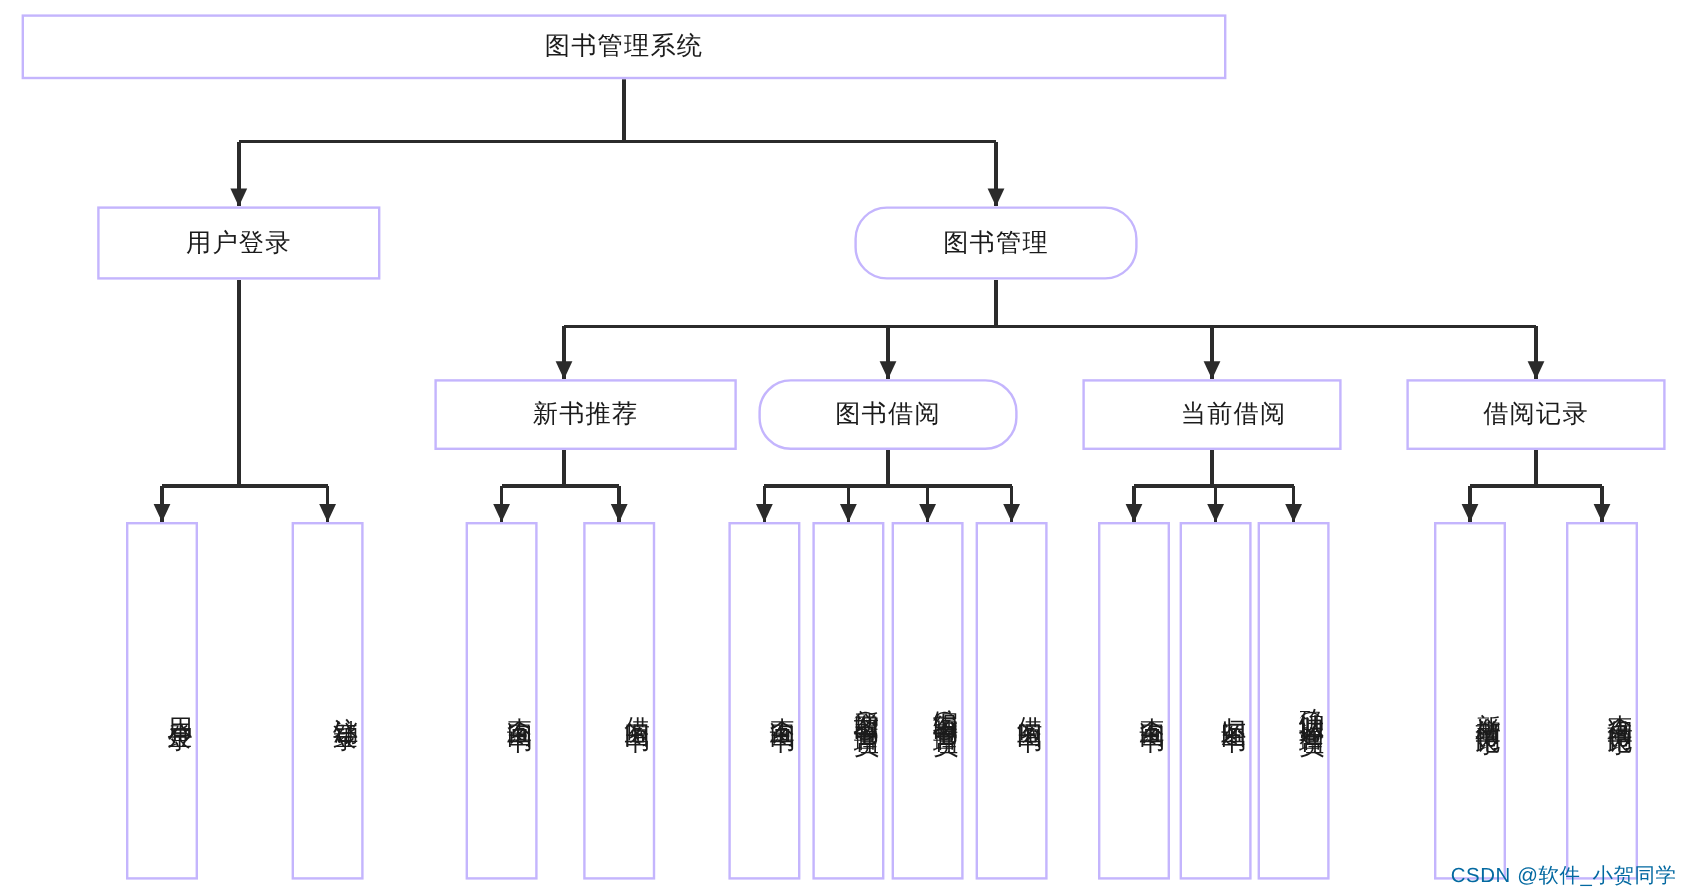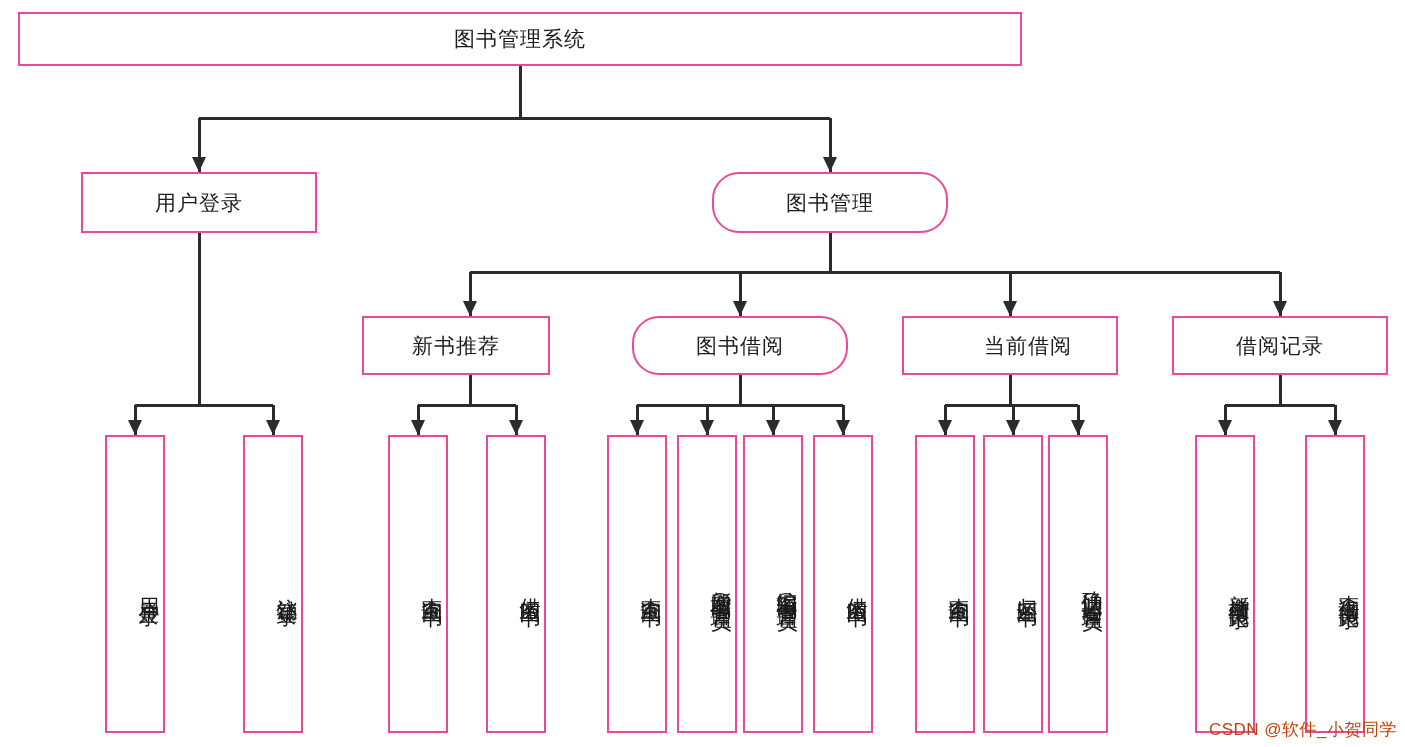--- a/index.html
+++ b/index.html
@@ -22,21 +22,21 @@
     left: 0;
     top: 0;
     width: 1405px;
     height: 747px;
     pointer-events: none;
   }
   .node {
     position: absolute;
     box-sizing: border-box;
     background: #ffffff;
-    border: 2px solid #ec4899;
+    border: 2px solid #c4b5fd;
     display: flex;
     align-items: center;
     justify-content: center;
     color: #1b1b1b;
   }
   .node.horiz {
     font-size: 21px;
     letter-spacing: 1px;
     line-height: 1.2;
   }
@@ -52,21 +52,21 @@
   .node.vert .label {
     writing-mode: vertical-rl;
     text-orientation: upright;
     white-space: nowrap;
   }
   .watermark {
     position: absolute;
     right: 8px;
     bottom: 6px;
     font-size: 17px;
-    color: #c2410c;
+    color: #0369a1;
     letter-spacing: 0.5px;
     white-space: nowrap;
   }
 </style>
 </head>
 <body>
 
 <div id="canvas">
   <svg id="edges" viewBox="0 0 1405 747">
       <line x1="520" y1="66" x2="520" y2="118" stroke="#2b2b2b" stroke-width="3" shape-rendering="crispEdges"></line>
@@ -125,21 +125,21 @@
   <div id="nodes">
       <div class="node horiz" style="left: 18px; top: 12px; width: 1004px; height: 54px;">
         <span class="label">图书管理系统</span>
       </div>
       <div class="node horiz" style="left: 81px; top: 172px; width: 236px; height: 61px;">
         <span class="label">用户登录</span>
       </div>
       <div class="node horiz" style="left: 712px; top: 172px; width: 236px; height: 61px; border-radius: 27px;">
         <span class="label">图书管理</span>
       </div>
-      <div class="node horiz" style="left: 362px; top: 316px; width: 188px; height: 59px;">
+      <div class="node horiz" style="left: 362px; top: 316px; width: 252px; height: 59px;">
         <span class="label">新书推荐</span>
       </div>
       <div class="node horiz" style="left: 632px; top: 316px; width: 216px; height: 59px; border-radius: 27px;">
         <span class="label">图书借阅</span>
       </div>
       <div class="node horiz" style="left: 902px; top: 316px; width: 216px; height: 59px; padding-left: 36px;">
         <span class="label">当前借阅</span>
       </div>
       <div class="node horiz" style="left: 1172px; top: 316px; width: 216px; height: 59px;">
         <span class="label">借阅记录</span>

